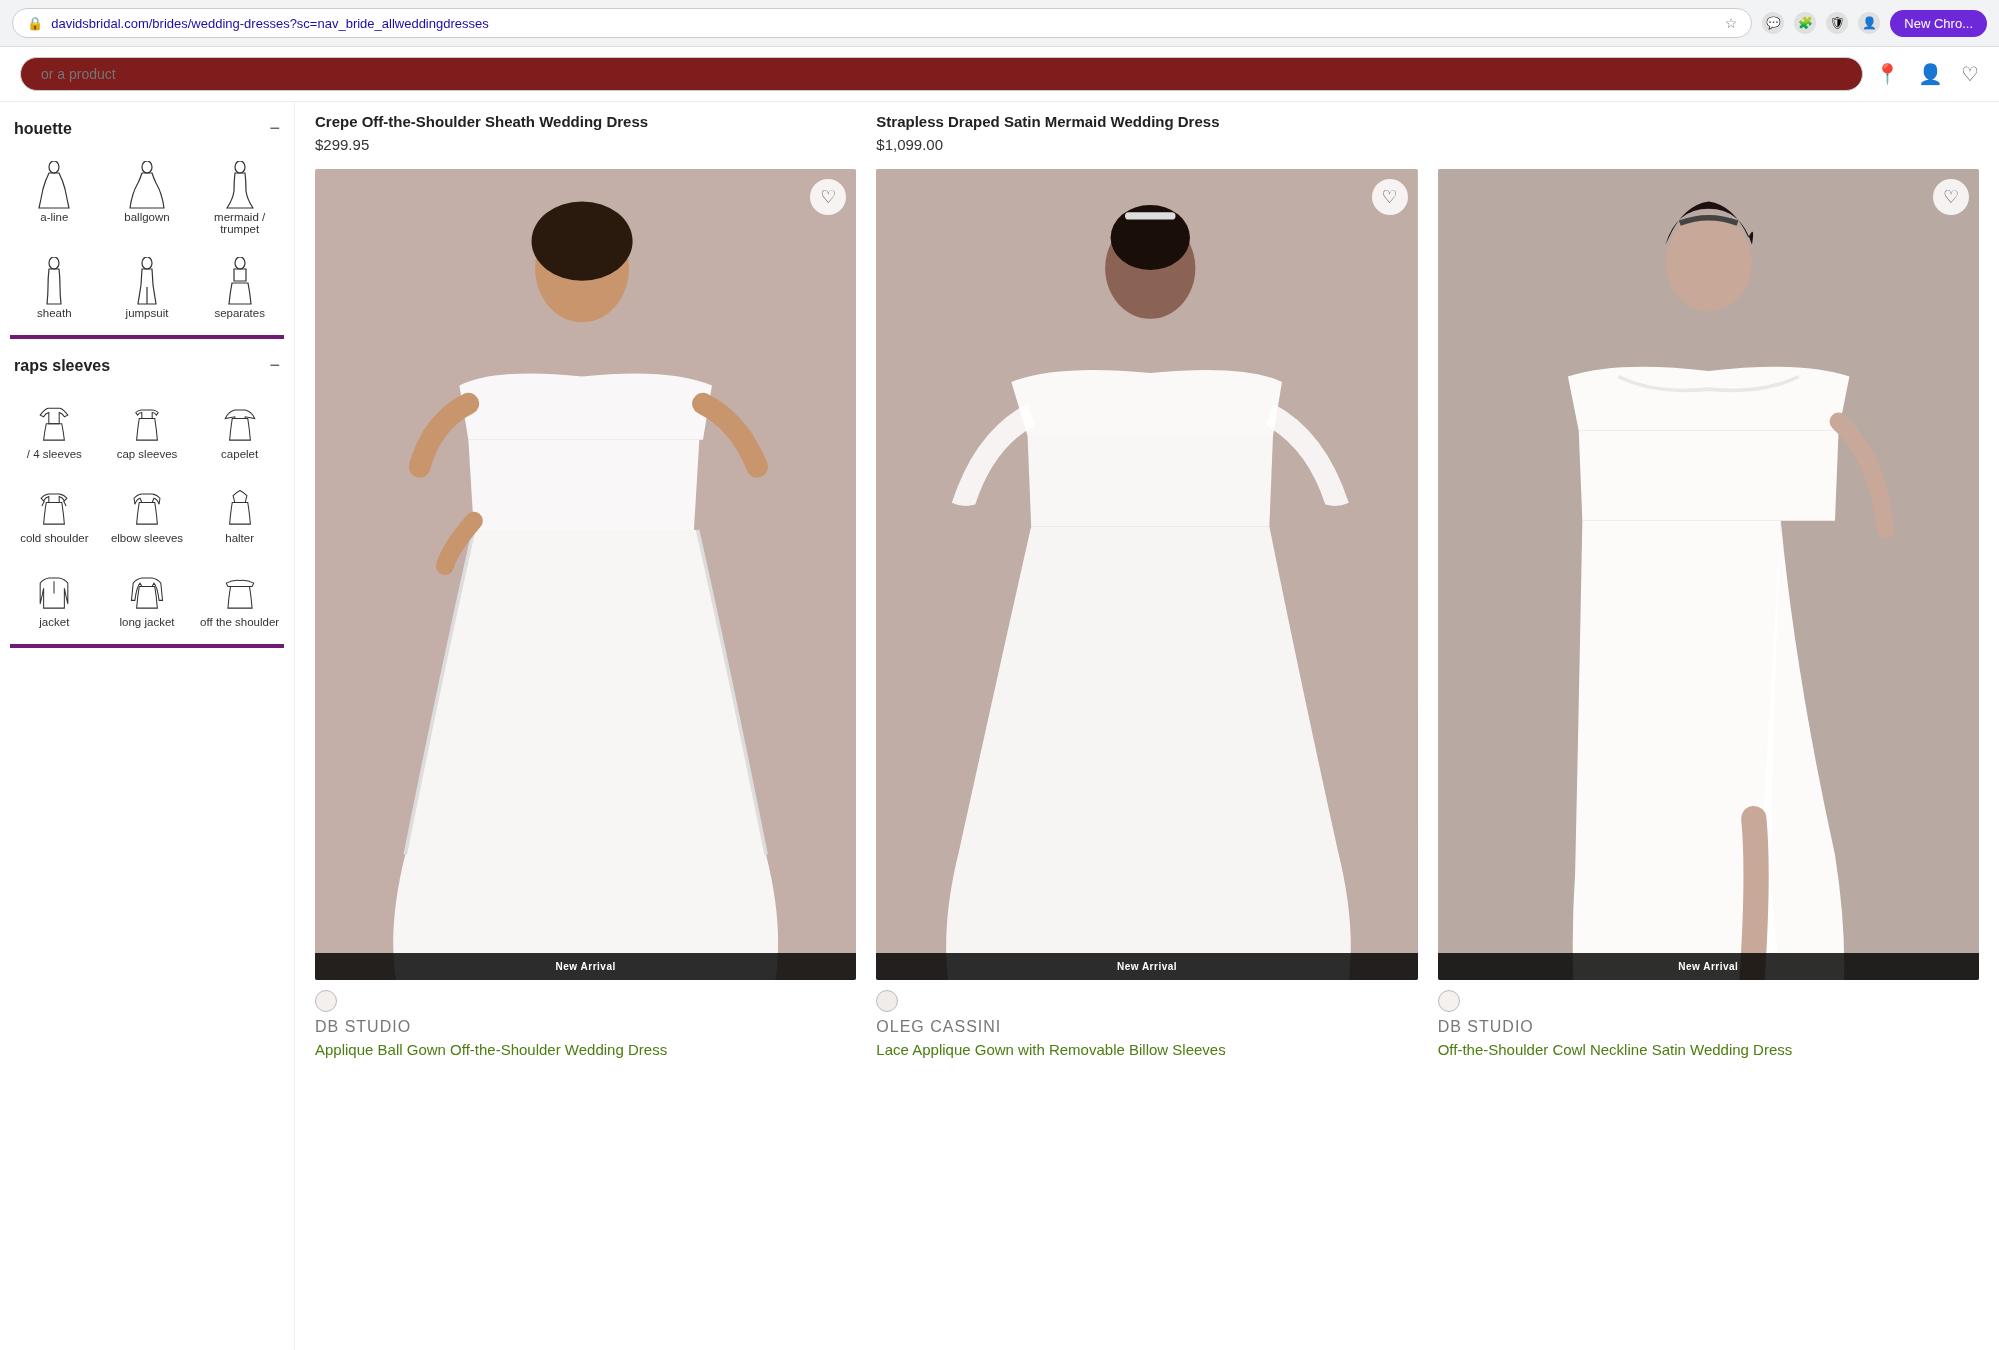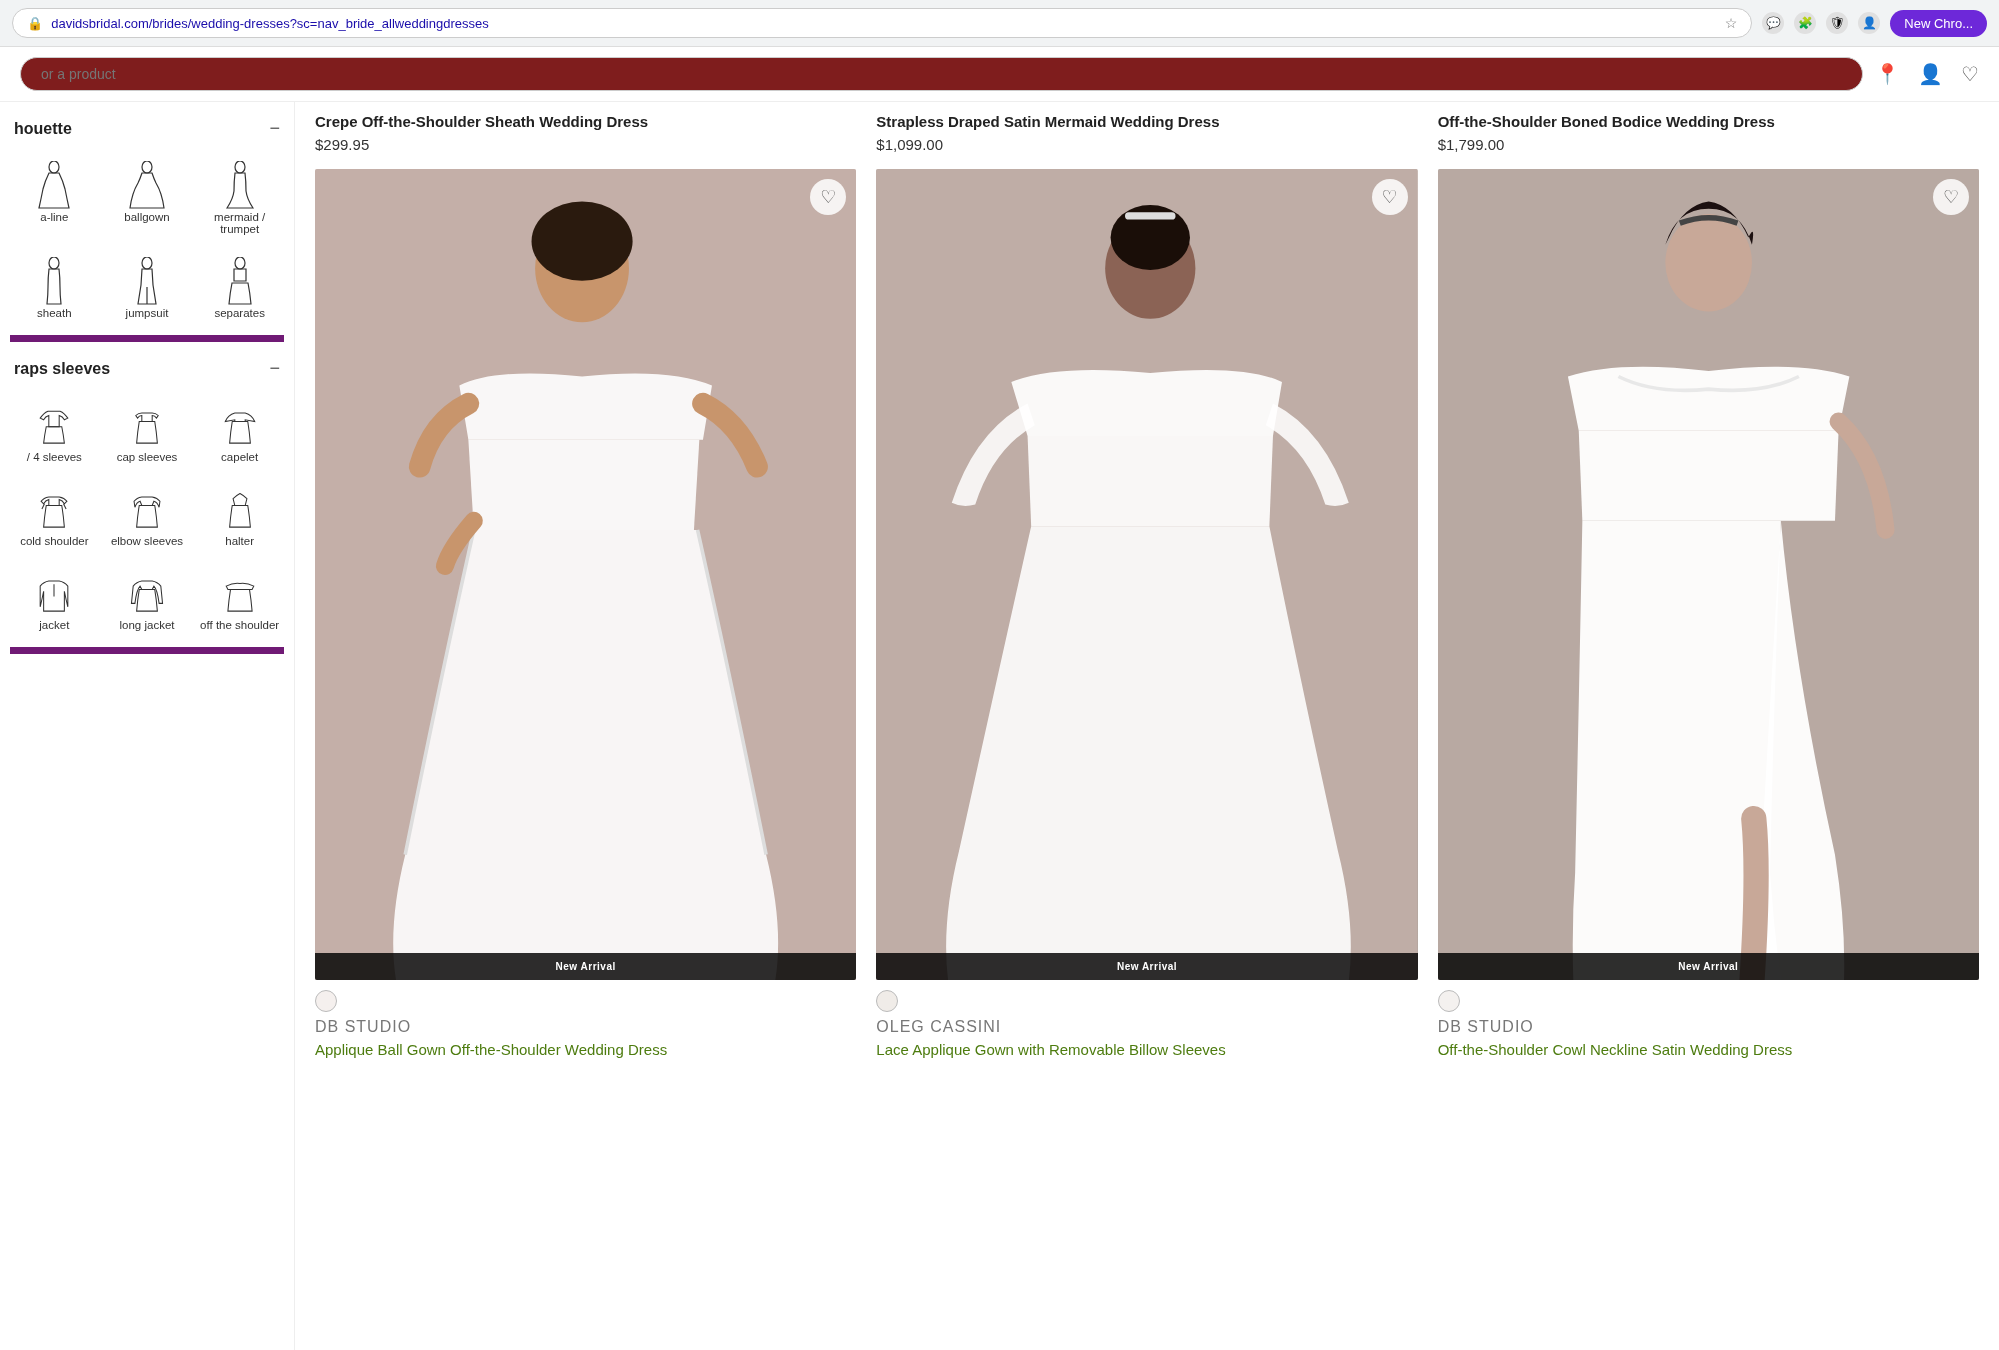--- a/index.html
+++ b/index.html
@@ -71,21 +71,21 @@
     .sidebar {
       width: 295px;
       min-width: 295px;
       padding: 0 10px 20px 10px;
       border-right: 1px solid #eee;
       overflow-y: auto;
     }
 
     .sidebar-section {
       padding: 16px 0 10px 0;
-      border-bottom: 7px solid #701a75;
+      border-bottom: 4px solid #701a75;
     }
 
     .sidebar-section-header {
       display: flex;
       justify-content: space-between;
       align-items: center;
       margin-bottom: 14px;
       padding: 0 4px;
     }
 
@@ -454,24 +454,20 @@
 
     <div class="previous-row">
       <div>
         <div class="prev-product-name">Crepe Off-the-Shoulder Sheath Wedding Dress</div>
         <div class="prev-product-price">$299.95</div>
       </div>
       <div>
         <div class="prev-product-name">Strapless Draped Satin Mermaid Wedding Dress</div>
         <div class="prev-product-price">$1,099.00</div>
       </div>
-      <div>
-        <div class="prev-product-name">Off-the-Shoulder Boned Bodice Wedding Dress</div>
-        <div class="prev-product-price">$1,799.00</div>
-      </div>
     </div>
 
     <div class="product-grid">
 
       <div class="product-card">
         <div class="product-image-wrap dress-1">
 
           <svg width="100%" height="100%" viewBox="0 0 300 450" preserveAspectRatio="xMidYMid meet" fill="none" xmlns="http://www.w3.org/2000/svg">
 
             <rect width="300" height="450" fill="#c4afa8"></rect>

